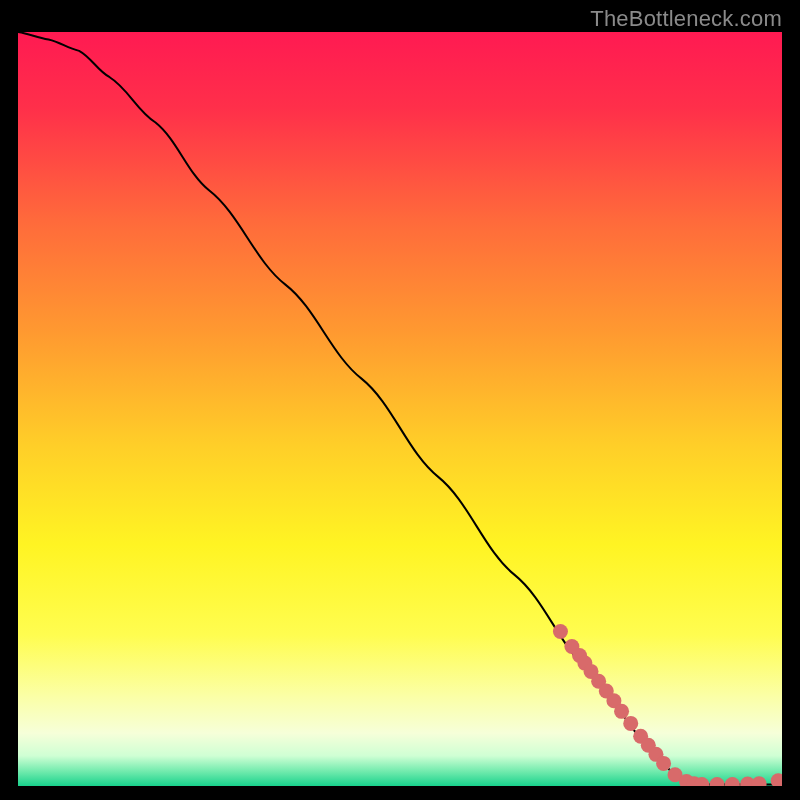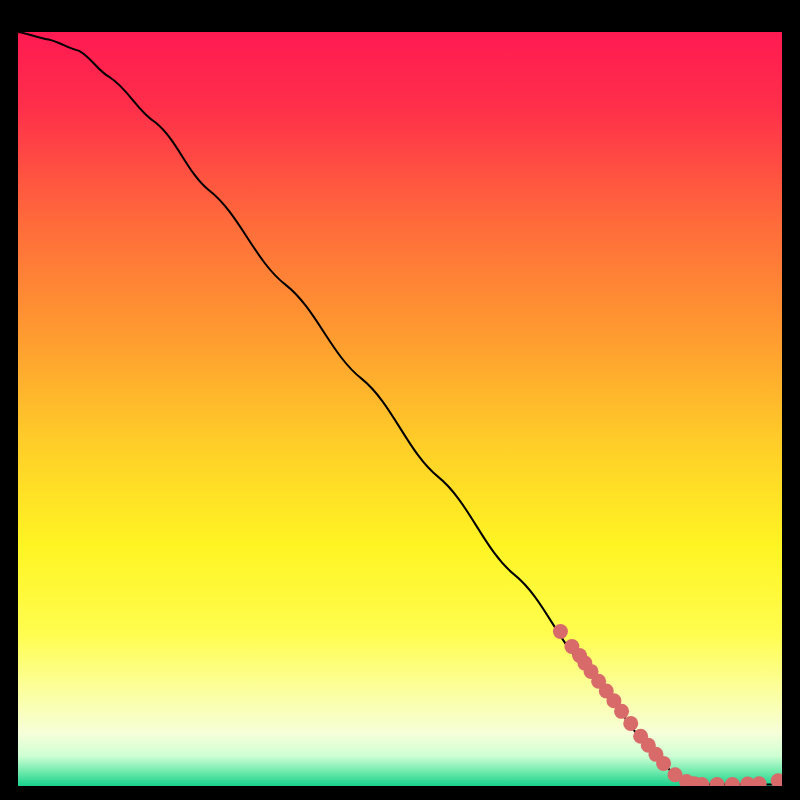--- a/index.html
+++ b/index.html
@@ -35,20 +35,21 @@
     height: 754px;
   }
   svg {
     display: block;
   }
 </style>
 </head>
 <body>
 
 <div class="frame">
+  <div class="watermark">TheBottleneck.com</div>
 
   <div class="plot">
     <svg id="chart-svg" viewBox="0 0 764 754" width="764" height="754">
       <defs>
         <linearGradient id="bg-grad" x1="0" y1="0" x2="0" y2="1">
             <stop offset="0.00%" stop-color="#ff1a52"></stop>
             <stop offset="10.00%" stop-color="#ff2f4a"></stop>
             <stop offset="25.00%" stop-color="#ff6a3b"></stop>
             <stop offset="40.00%" stop-color="#ff9a30"></stop>
             <stop offset="55.00%" stop-color="#ffcf28"></stop>

